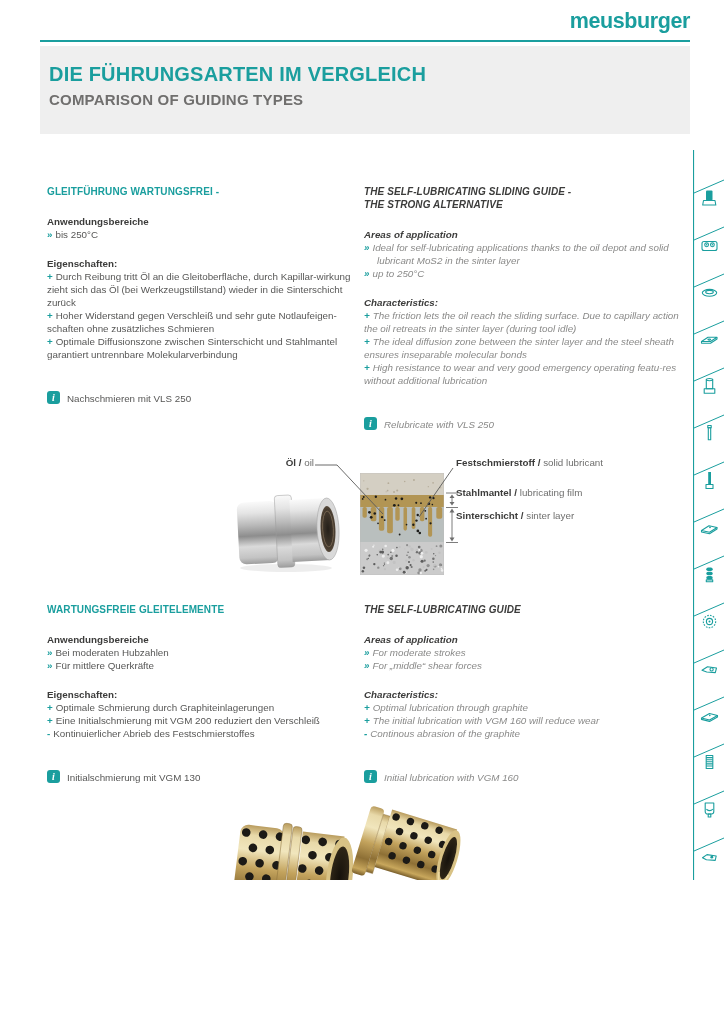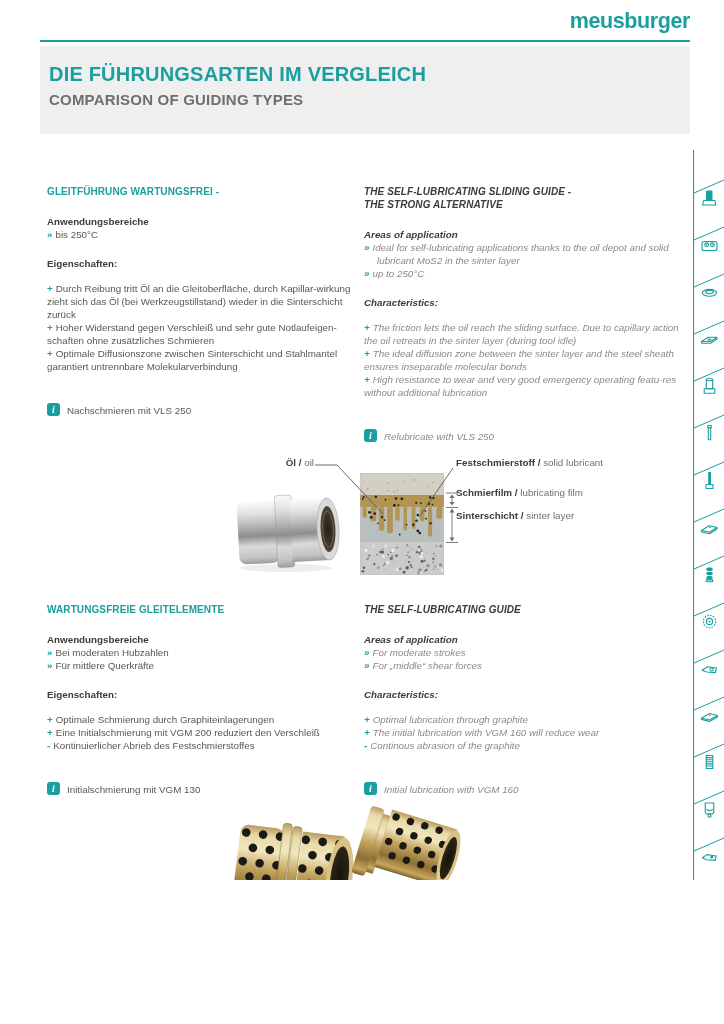--- a/index.html
+++ b/index.html
@@ -19,21 +19,21 @@
   
   .col{position:absolute;}
   .col.de{left:47px;width:315px;}
   .col.en{left:364px;width:325px;font-style:italic;color:var(--muted);}
   .s1{top:185px;} .s2{top:603px;}
   .col h3{margin:0 0 17px;font-size:10px;line-height:13px;letter-spacing:.1px;}
   .de h3{color:var(--teal);}
   .en h3{color:var(--dark);}
   .sub{margin:0;font-weight:700;color:var(--dark);}
   .apps{margin:0 0 16px;}
-  .chars{margin:12px 0 30px;}
+  .chars{margin:0 0 30px;}
   .li{margin:0;padding-left:13px;text-indent:-13px;}
   .lc{margin:0;}
   .mk{color:var(--teal);font-weight:700;padding-right:3px;}
   .inforow{display:flex;align-items:flex-start;gap:7px;}
   .iicon{flex:0 0 13px;width:13px;height:13px;border-radius:3px;background:var(--teal);
          color:#fff;font-family:"Liberation Serif",serif;font-style:italic;font-weight:700;
          font-size:10px;line-height:13px;text-align:center;}
   .ilabel{padding-top:1px;}
   
   .figabs{position:absolute;}
@@ -308,21 +308,21 @@
 
   <div class="flabel right" style="left:230px;top:457px;width:84px">
     <b>Öl /</b>
     <span>oil</span>
   </div>
   <div class="flabel" style="left:456px;top:457px">
     <b>Festschmierstoff /</b>
     <span>solid lubricant</span>
   </div>
   <div class="flabel" style="left:456px;top:487px">
-    <b>Schmierfilm /</b>
+    <b>Stahlmantel /</b>
     <span>lubricating film</span>
   </div>
   <div class="flabel" style="left:456px;top:510px">
     <b>Sinterschicht /</b>
     <span>sinter layer</span>
   </div>
 
   <div class="col de s2">
     <h3>
       <span style="display:block">WARTUNGSFREIE GLEITELEMENTE</span>

